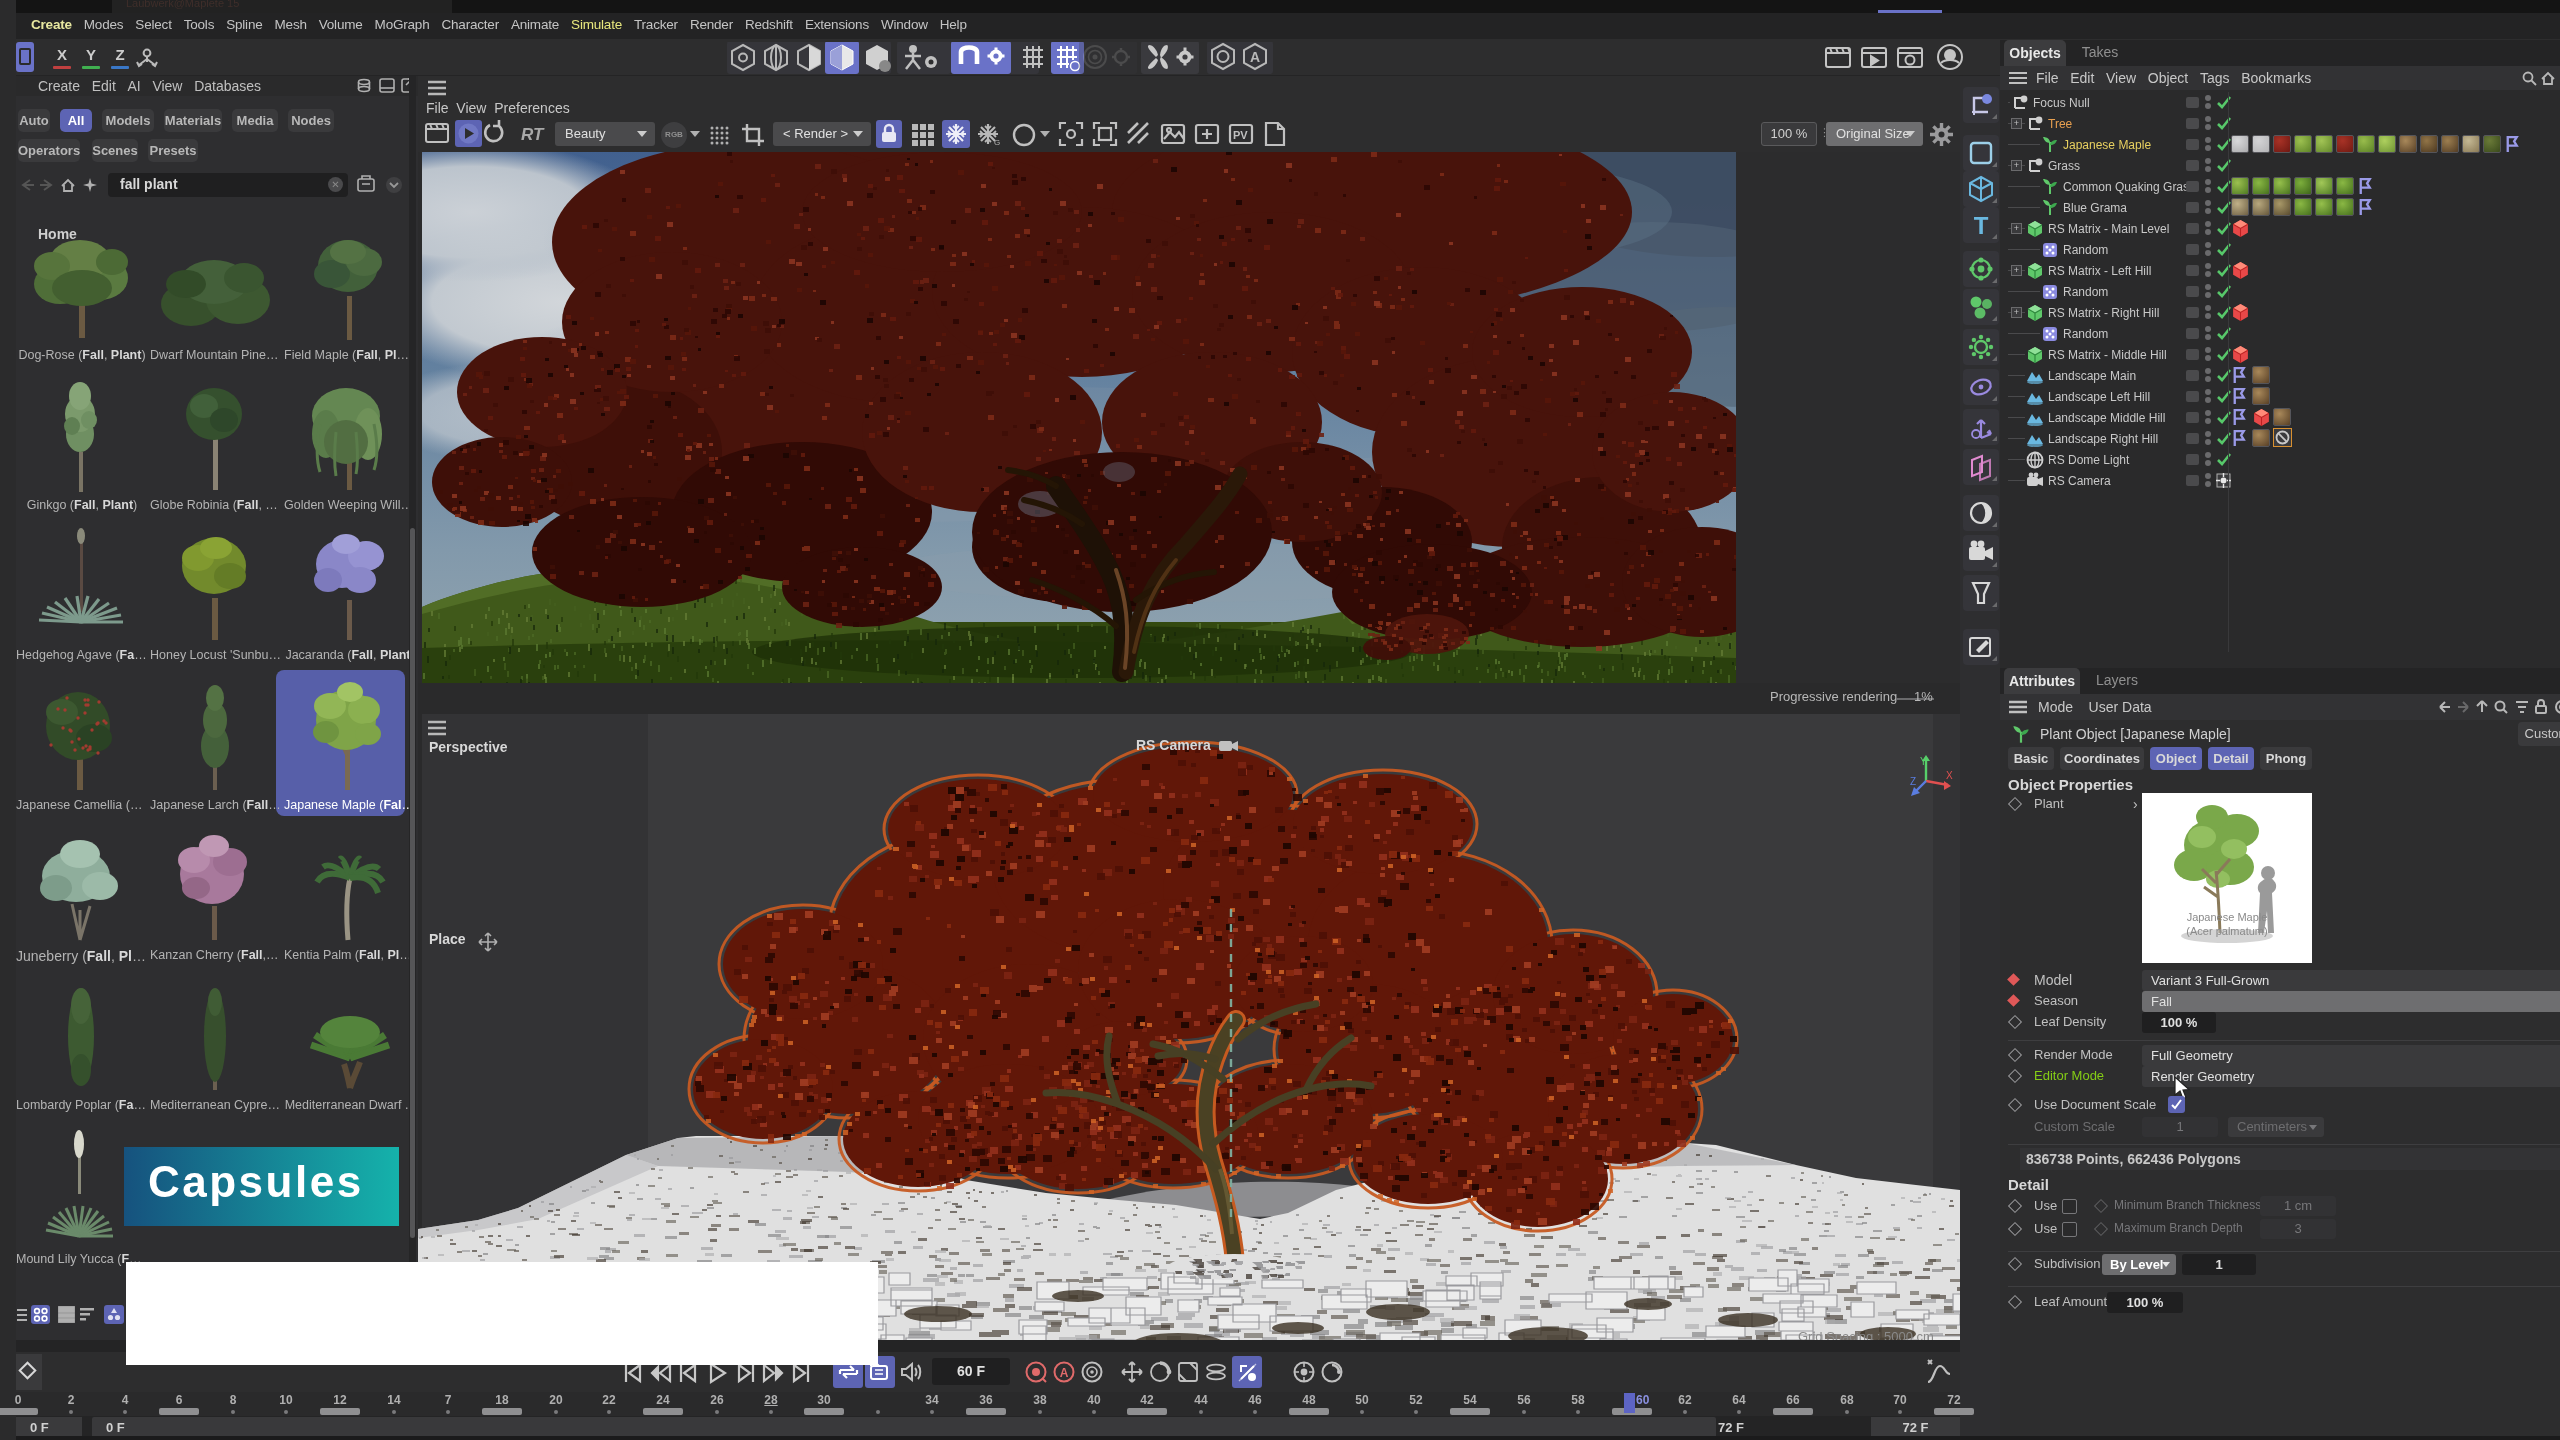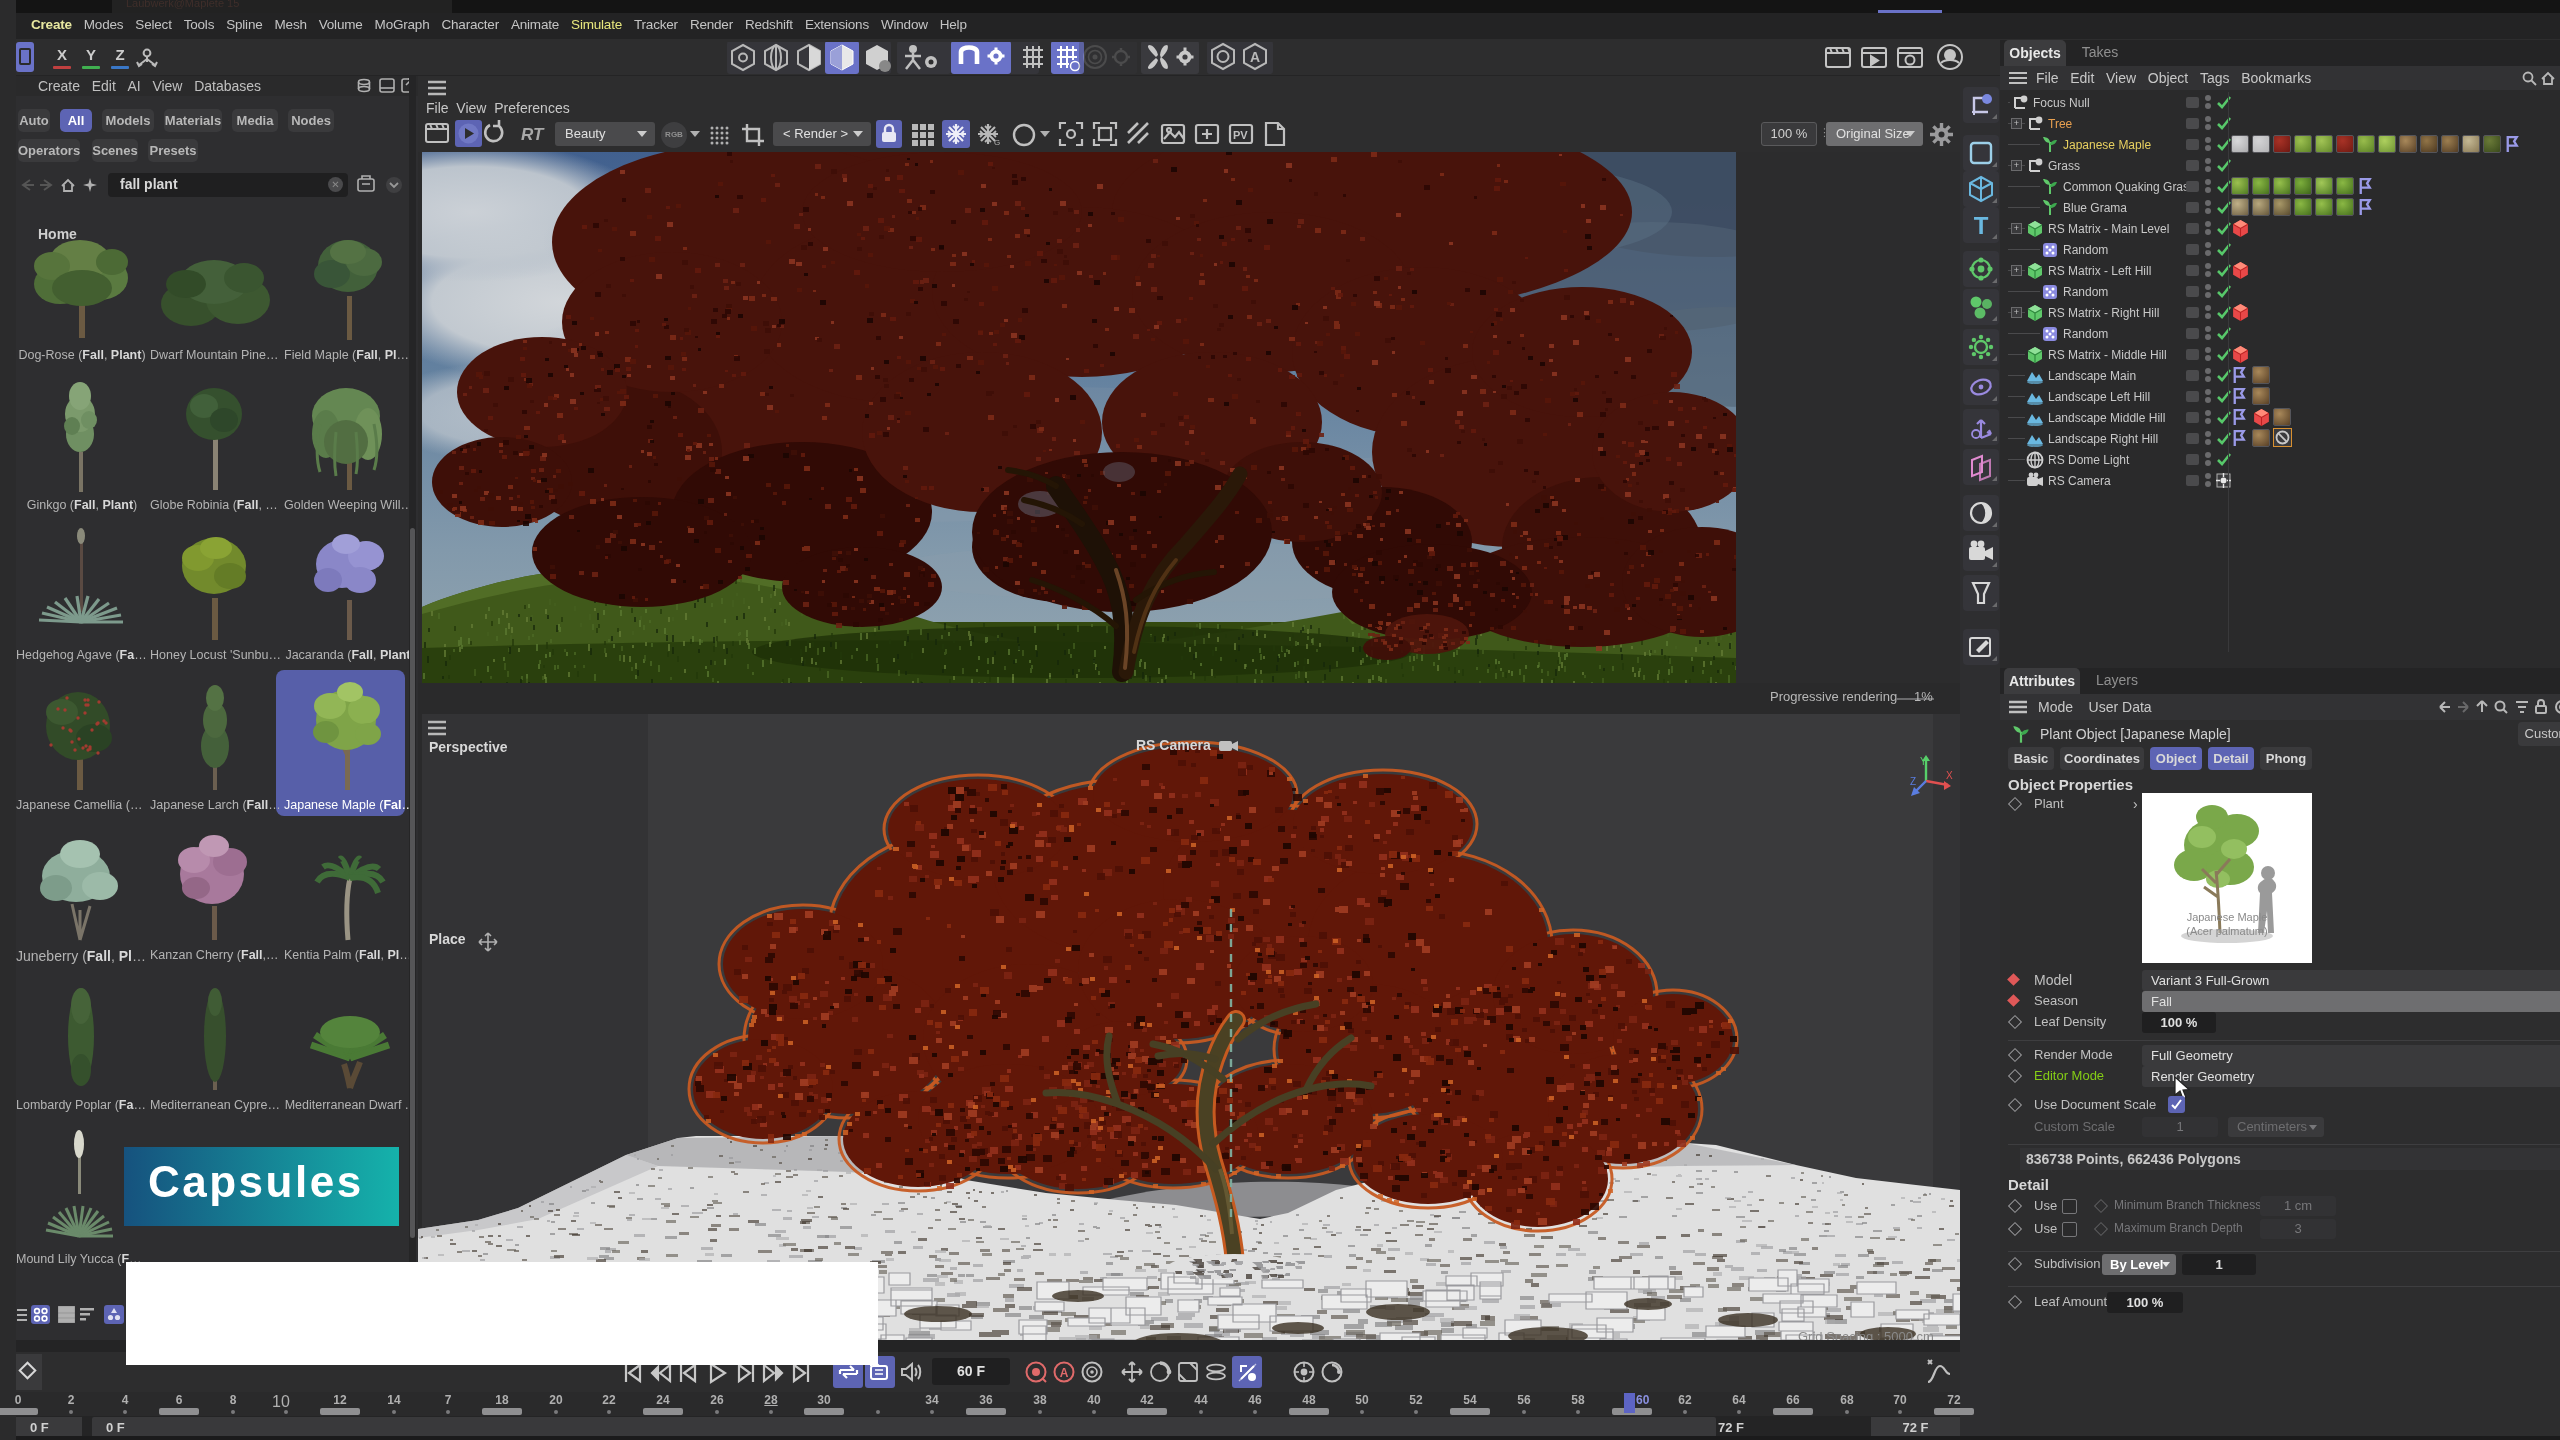--- a/index.html
+++ b/index.html
@@ -1458,21 +1458,21 @@
 <svg class="abs" style="left:1908px;top:18px;" width="30" height="30" viewBox="0 0 30 30">
         <path d="M4 24 C10 24 10 8 16 8 C21 8 21 16 26 16" stroke="#c0c0c0" stroke-width="2.2" fill="none"></path>
         <path d="M4 6 L8 2 M4 2 L8 6" stroke="#c0c0c0" stroke-width="2"></path>
       </svg>
 <div class="abs" style="left:0;top:52px;width:1944px;height:24px;background:#2a2a2b;"></div>
 <div class="abs" style="left:-12px;top:53px;width:28px;text-align:center;font-size:12px;font-weight:bold;color:#b0b0b0;">0</div>
 <div class="abs" style="left:41px;top:53px;width:28px;text-align:center;font-size:12px;font-weight:bold;color:#b0b0b0;">2</div>
 <div class="abs" style="left:95px;top:53px;width:28px;text-align:center;font-size:12px;font-weight:bold;color:#b0b0b0;">4</div>
 <div class="abs" style="left:149px;top:53px;width:28px;text-align:center;font-size:12px;font-weight:bold;color:#b0b0b0;">6</div>
 <div class="abs" style="left:203px;top:53px;width:28px;text-align:center;font-size:12px;font-weight:bold;color:#b0b0b0;">8</div>
-<div class="abs" style="left:256px;top:53px;width:28px;text-align:left;font-size:16px;font-weight:normal;color:#b0b0b0;">10</div>
+<div class="abs" style="left:256px;top:53px;width:28px;text-align:center;font-size:12px;font-weight:bold;color:#b0b0b0;">10</div>
 <div class="abs" style="left:310px;top:53px;width:28px;text-align:center;font-size:12px;font-weight:bold;color:#b0b0b0;">12</div>
 <div class="abs" style="left:364px;top:53px;width:28px;text-align:center;font-size:12px;font-weight:bold;color:#b0b0b0;">14</div>
 <div class="abs" style="left:418px;top:53px;width:28px;text-align:center;font-size:12px;font-weight:bold;color:#b0b0b0;">7</div>
 <div class="abs" style="left:472px;top:53px;width:28px;text-align:center;font-size:12px;font-weight:bold;color:#b0b0b0;">18</div>
 <div class="abs" style="left:526px;top:53px;width:28px;text-align:center;font-size:12px;font-weight:bold;color:#b0b0b0;">20</div>
 <div class="abs" style="left:579px;top:53px;width:28px;text-align:center;font-size:12px;font-weight:bold;color:#b0b0b0;">22</div>
 <div class="abs" style="left:633px;top:53px;width:28px;text-align:center;font-size:12px;font-weight:bold;color:#b0b0b0;">24</div>
 <div class="abs" style="left:687px;top:53px;width:28px;text-align:center;font-size:12px;font-weight:bold;color:#b0b0b0;">26</div>
 <div class="abs" style="left:741px;top:53px;width:28px;text-align:center;font-size:12px;font-weight:bold;color:#b0b0b0;text-decoration:underline;">28</div>
 <div class="abs" style="left:794px;top:53px;width:28px;text-align:center;font-size:12px;font-weight:bold;color:#b0b0b0;">30</div>

